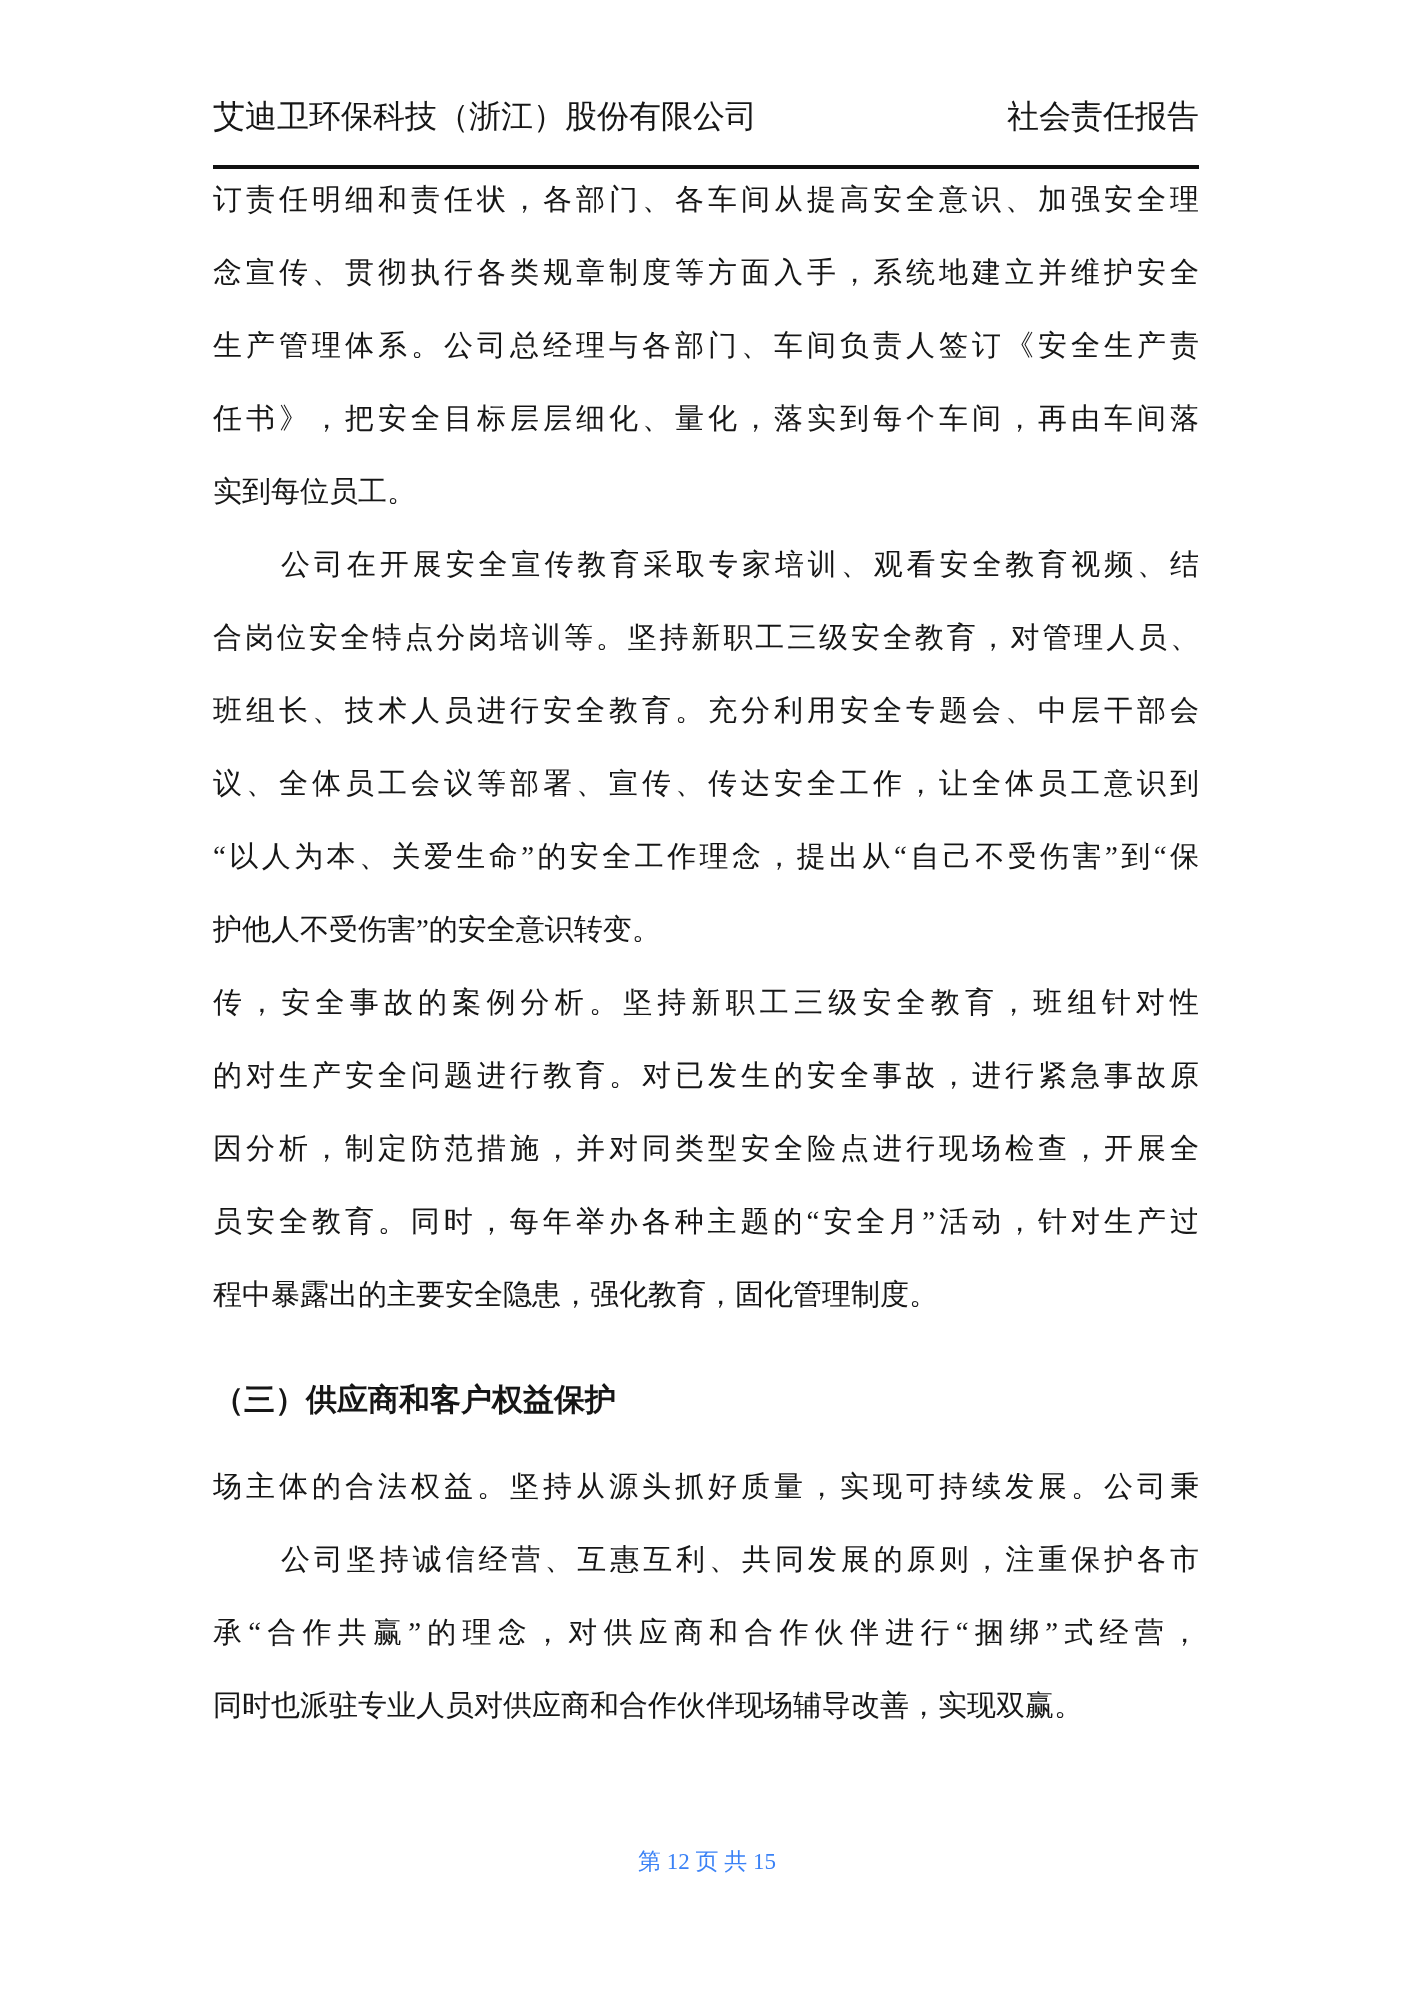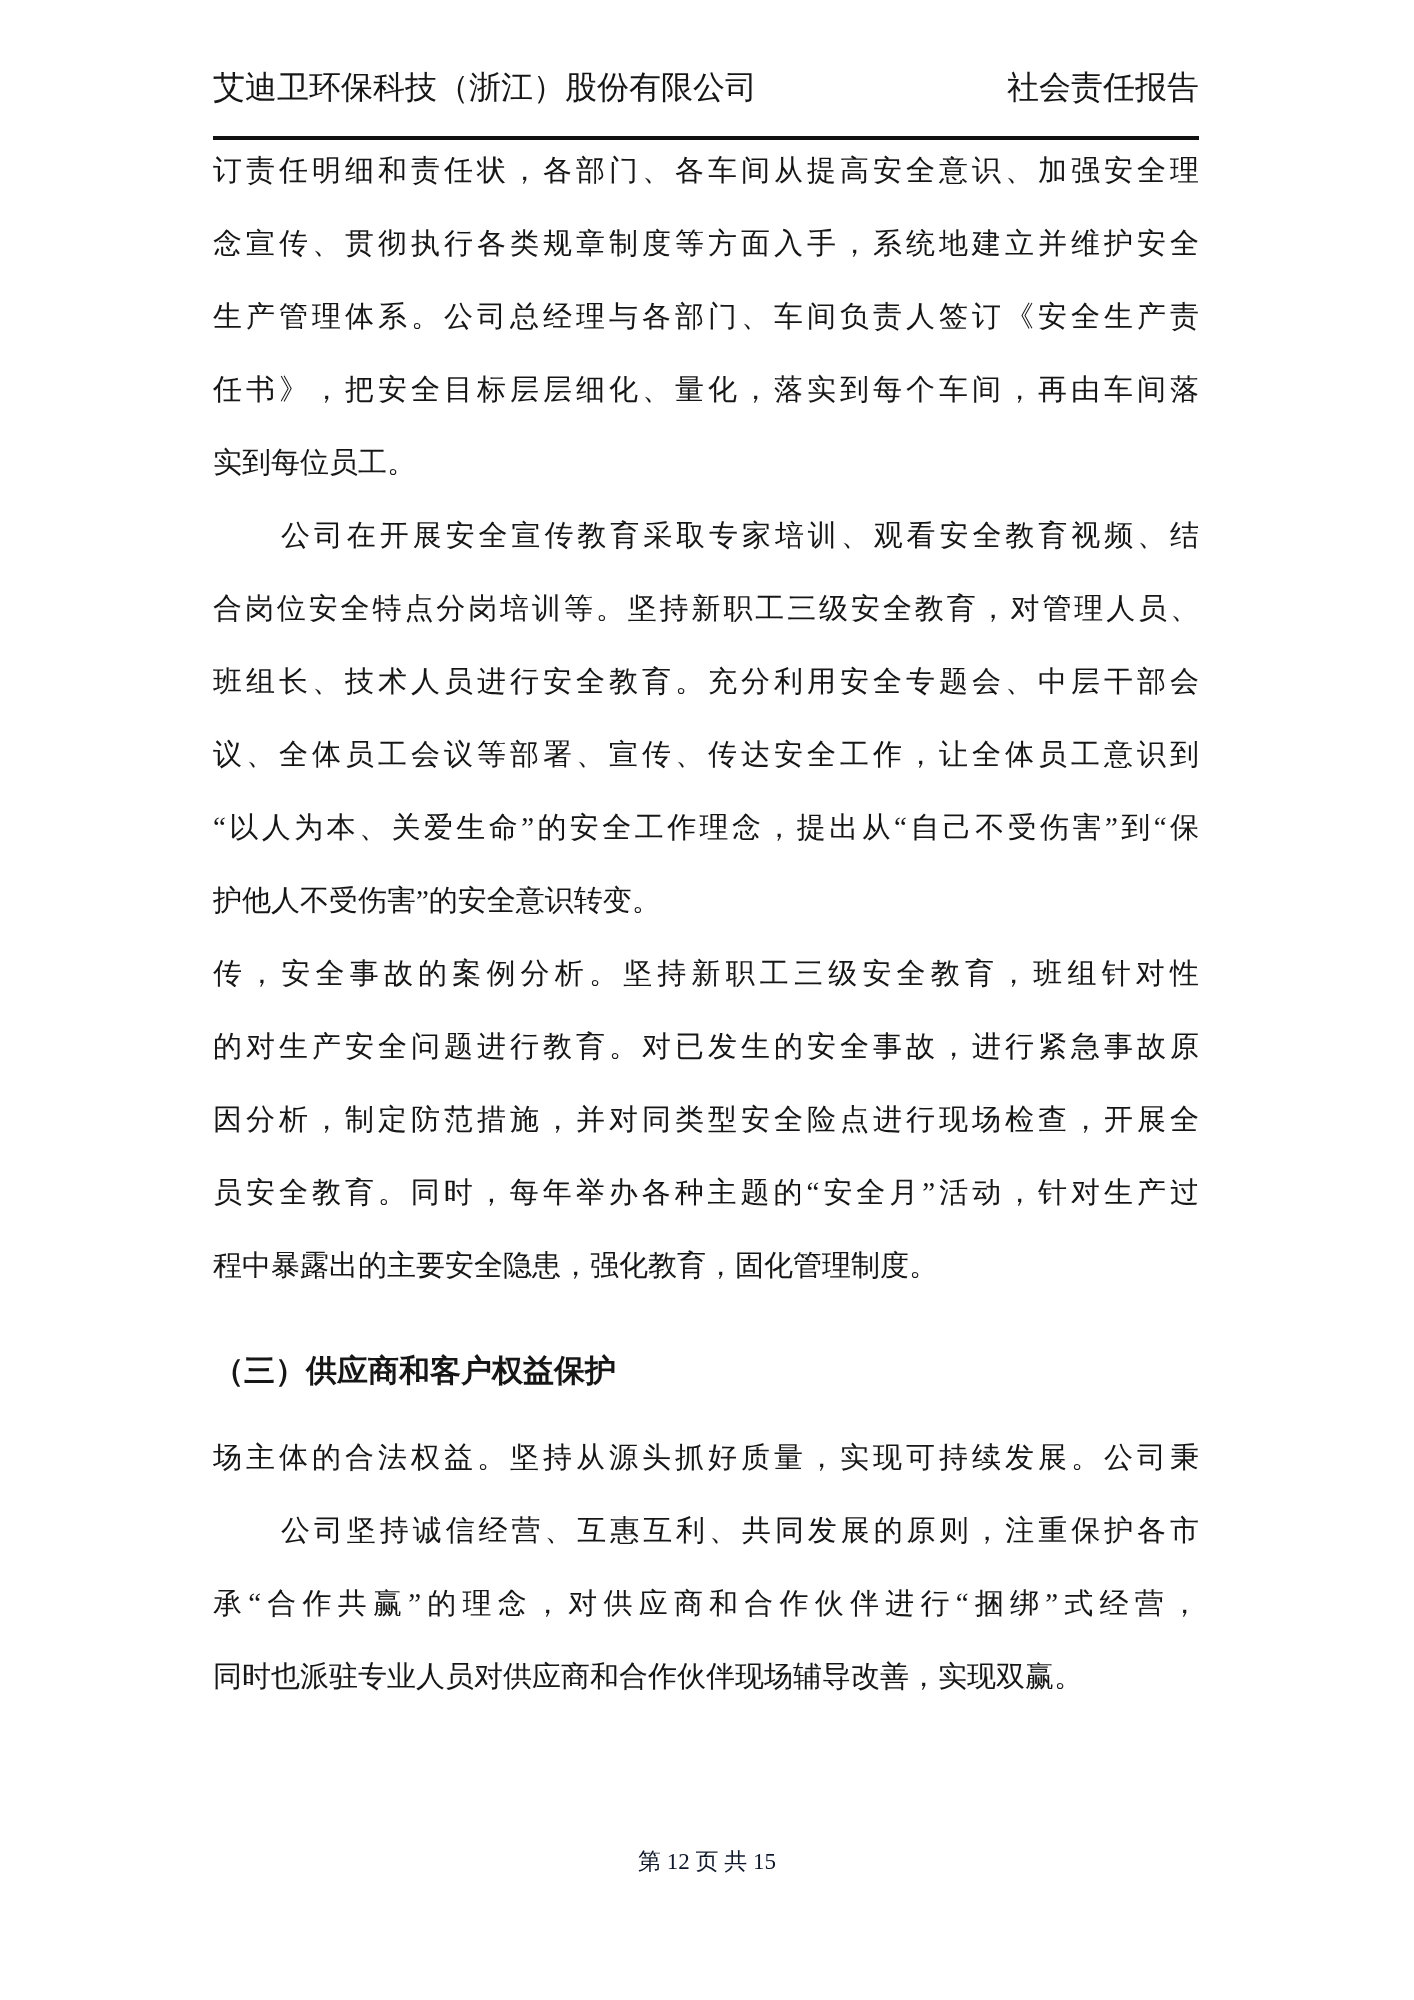--- a/index.html
+++ b/index.html
@@ -7,21 +7,21 @@
     width: 1414px; height: 2000px;
     background: #ffffff;
     color: #161616;
     font-family: "Liberation Serif", "DejaVu Serif", serif;
     overflow: hidden;
   }
   .page { position: relative; width: 1414px; height: 2000px; background: #ffffff; }
 
   .header {
     margin: 0 215px 0 213px;
-    padding-top: 68px;
+    padding-top: 97px;
     display: flex;
     justify-content: space-between;
     align-items: flex-end;
     font-size: 32px;
     line-height: 38px;
     white-space: nowrap;
   }
   .header-rule {
     margin: 30px 215px 0 213px;
     height: 4px;
@@ -54,21 +54,21 @@
     white-space: nowrap;
   }
 
   .footer {
     position: absolute;
     left: 0; right: 0;
     top: 1848px;
     text-align: center;
     font-size: 23px;
     line-height: 28px;
-    color: #0f172a;
+    color: #3b82f6;
   }
 </style>
 </head>
 <body>
 
 <div class="page">
 
   <div class="header">
     <span>艾迪卫环保科技（浙江）股份有限公司</span>
     <span>社会责任报告</span>

